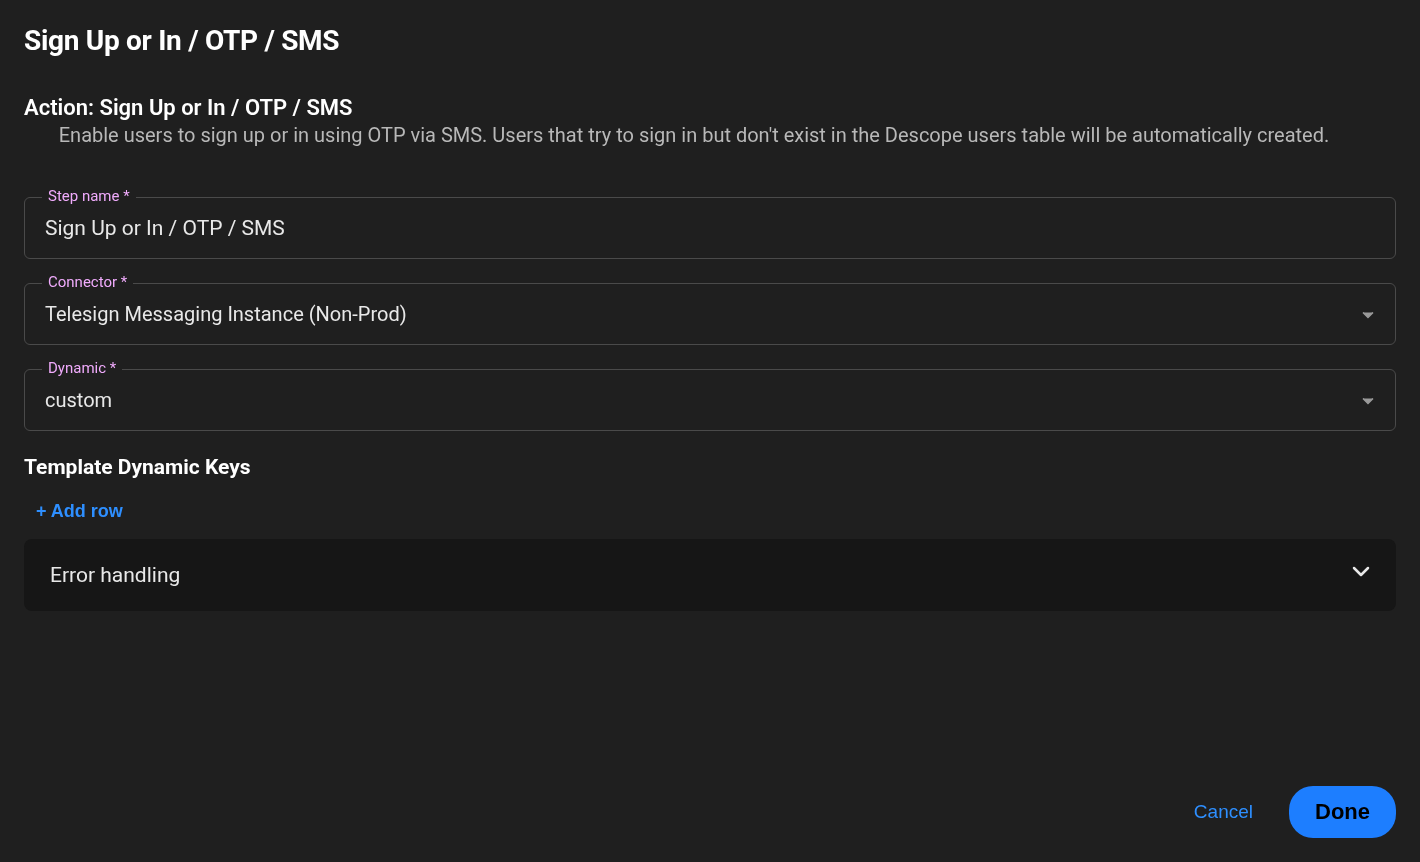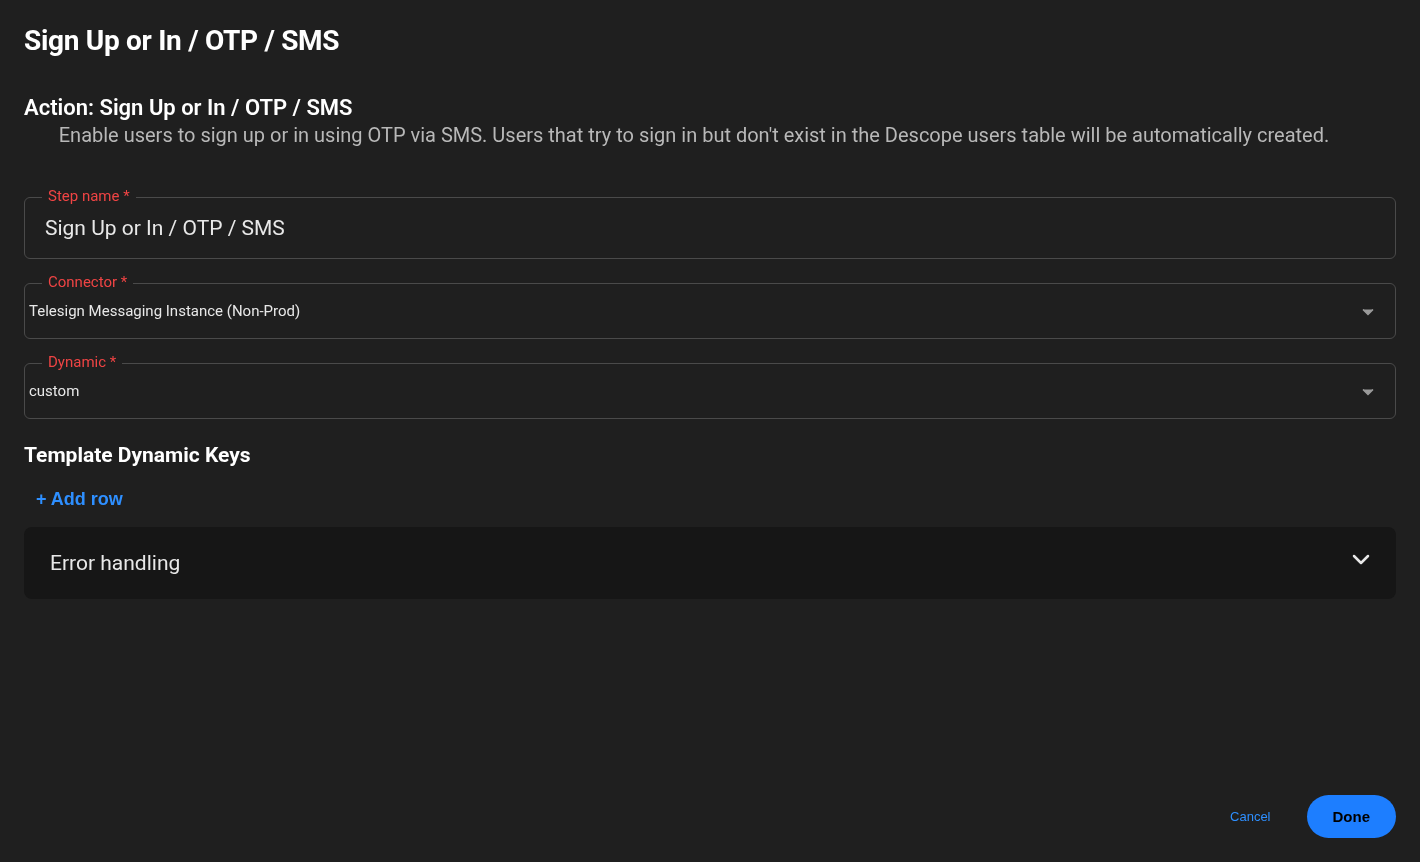--- a/index.html
+++ b/index.html
@@ -40,41 +40,41 @@
       position: relative;
       margin-bottom: 24px;
     }
     .field-label {
       position: absolute;
       top: -10px;
       left: 18px;
       background-color: #1f1f1f;
       padding: 0 6px;
       font-size: 15px;
-      color: #ef4444;
+      color: #f0abfc;
       z-index: 1;
     }
     .field-input {
       width: 100%;
       background-color: transparent;
       border: 1px solid #4a4a4a;
       border-radius: 6px;
       padding: 18px 20px;
       font-size: 21px;
       color: #e8e8e8;
       font-family: inherit;
       outline: none;
     }
     .field-select {
       width: 100%;
       background-color: transparent;
       border: 1px solid #4a4a4a;
       border-radius: 6px;
-      padding: 18px 44px 18px 4px;
-      font-size: 15px;
+      padding: 18px 44px 18px 20px;
+      font-size: 20px;
       color: #e8e8e8;
       font-family: inherit;
       outline: none;
       appearance: none;
       cursor: pointer;
       position: relative;
     }
     .select-wrapper {
       position: relative;
     }
@@ -123,30 +123,30 @@
       bottom: 24px;
       right: 24px;
       display: flex;
       gap: 28px;
       align-items: center;
     }
     .cancel-btn {
       background: none;
       border: none;
       color: #2e8fff;
-      font-size: 13px;
+      font-size: 19px;
       font-weight: 500;
       cursor: pointer;
       padding: 12px 8px;
     }
     .done-btn {
       background-color: #1d7eff;
       border: none;
       color: #000000;
-      font-size: 15px;
+      font-size: 22px;
       font-weight: 600;
       cursor: pointer;
       padding: 13px 26px;
       border-radius: 24px;
     }
   </style>
 </head>
 <body>
 
 

